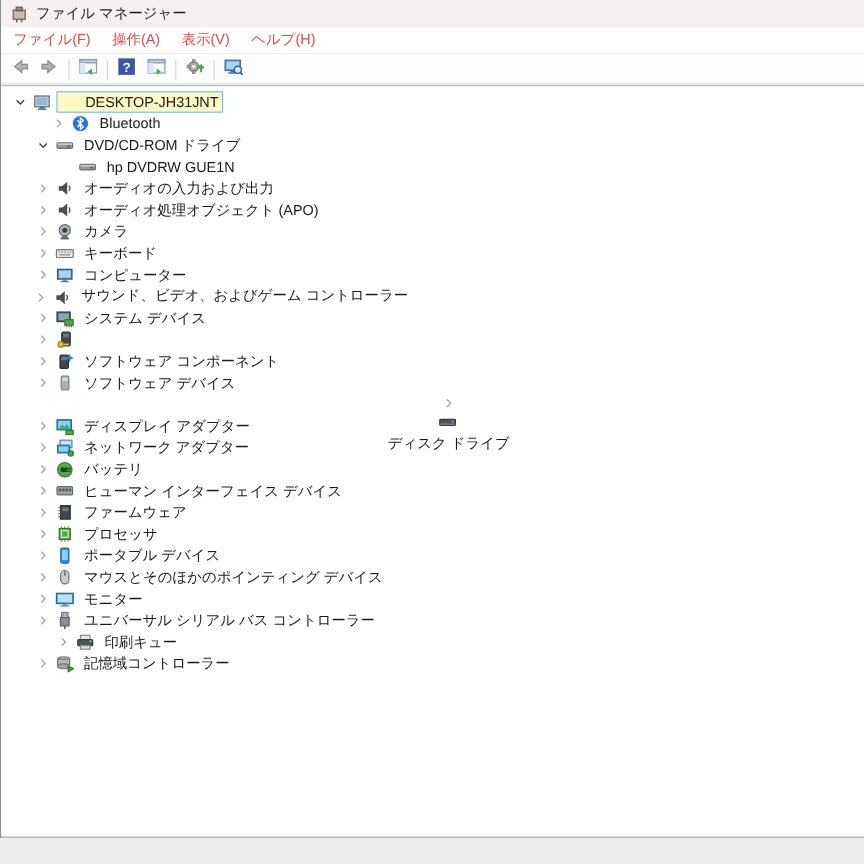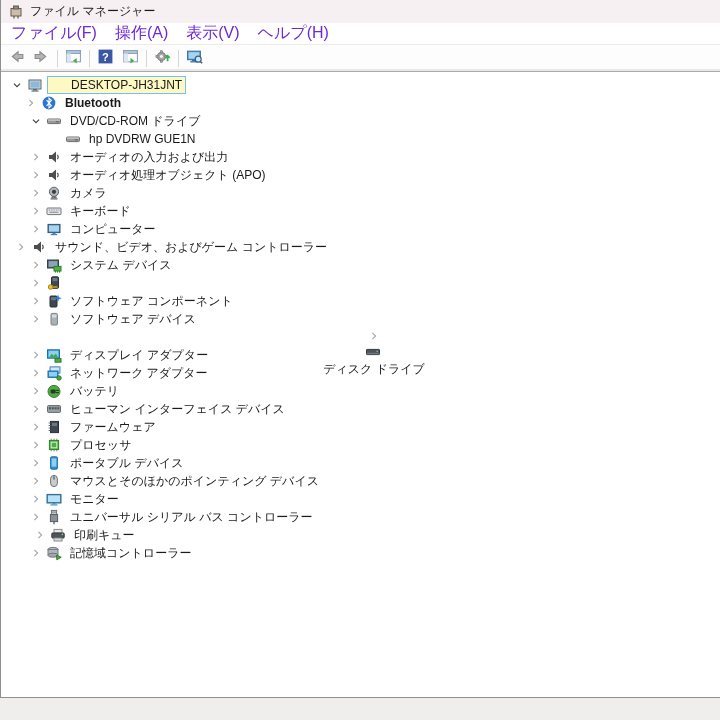--- a/index.html
+++ b/index.html
@@ -7,21 +7,21 @@
     font-family:"Liberation Sans","DejaVu Sans",sans-serif; }
   .window { position:absolute; top:0; left:0; width:720px; height:698px;
     background:#fff; border-left:1px solid #8f8f8f; border-bottom:1px solid #8f8f8f;
     display:flex; flex-direction:column; }
   .titlebar { height:23px; background:#f7f0f2; display:flex; align-items:center;
     padding-left:7px; flex:0 0 auto; }
   .titlebar .ticon { width:16px; height:16px; margin-right:6px; flex:0 0 auto; }
   .titlebar .ttext { font-size:12px; color:#1a1a1a; }
   .menubar { height:22px; background:#ffffff; display:flex; align-items:center;
     padding-left:1px; border-bottom:1px solid #ececec; flex:0 0 auto; }
-  .menu-item { font-size:16px; color:#6d28d9; padding:3px 9px; cursor:default; }
+  .menu-item { font-size:12px; color:#ef4444; padding:3px 9px; cursor:default; }
   .toolbar { height:27px; background:#fdfdfd; display:flex; align-items:center;
     padding-left:3px; border-bottom:1px solid #aaaaaa; box-shadow:inset 0 -2px 0 #e9e9e9;
     flex:0 0 auto; }
   .tb-btn { width:25px; height:22px; display:flex; align-items:center; justify-content:center; }
   .tb-btn svg { width:17px; height:17px; }
   .tb-sep { width:1px; height:17px; background:#d6d6d6; margin:0 3px; }
   .tree { flex:1 1 auto; overflow:hidden; padding-top:4px; background:#fff; }
   .tree-row { height:18px; display:flex; align-items:center; font-size:12px; color:#1a1a1a; }
   .chev { width:16px; height:16px; flex:0 0 auto; display:flex; align-items:center; justify-content:center; }
   .chev svg { width:14px; height:14px; }
@@ -118,21 +118,21 @@
           </svg>
         </span>
         <span class="nicon"><svg viewBox="0 0 16 16" xmlns="http://www.w3.org/2000/svg">
             <rect x="2" y="3" width="12" height="9" fill="#cfd8de" stroke="#5a6a74"></rect>
             <rect x="3.4" y="4.4" width="9.2" height="6.2" fill="#8fb8d8"></rect>
             <rect x="6" y="12" width="4" height="1.4" fill="#5a6a74"></rect>
             <rect x="4.5" y="13.4" width="7" height="1.2" fill="#5a6a74"></rect>
           </svg></span>
         <span class="tlabel selected">DESKTOP-JH31JNT</span>
       </div>
-      <div class="tree-row" style="padding-left: 22px; font-weight: bold;">
+      <div class="tree-row" style="padding-left: 40px;">
         <span class="chev">
           <svg viewBox="0 0 16 16" xmlns="http://www.w3.org/2000/svg">
             <path d="M6.2 4.4 L9.8 8 L6.2 11.6" stroke="#a6a6a6" fill="none" stroke-width="1.3"></path>
           </svg>
         </span>
         <span class="nicon"><svg viewBox="0 0 16 16" xmlns="http://www.w3.org/2000/svg">
             <circle cx="8" cy="8" r="6.4" fill="#2a76d2"></circle>
             <path d="M5.6 5.2 L10.4 10.8 L8 12.8 V3.2 L10.4 5.2 L5.6 10.8" stroke="#ffffff" fill="none" stroke-width="1.1"></path>
           </svg></span>
         <span class="tlabel">Bluetooth</span>
@@ -223,21 +223,21 @@
           </svg>
         </span>
         <span class="nicon"><svg viewBox="0 0 16 16" xmlns="http://www.w3.org/2000/svg">
             <rect x="2" y="3.4" width="12" height="8.2" fill="#4a7fae" stroke="#33566e"></rect>
             <rect x="3" y="4.4" width="10" height="6.2" fill="#a8d4f0"></rect>
             <rect x="6.5" y="11.6" width="3" height="1.4" fill="#4a7fae"></rect>
             <rect x="4.8" y="13" width="6.4" height="1.2" fill="#4a7fae"></rect>
           </svg></span>
         <span class="tlabel">コンピューター</span>
       </div>
-      <div class="tree-row" style="padding-left: 12px;">
+      <div class="tree-row" style="padding-left: 25px; align-items: flex-end;">
         <span class="chev">
           <svg viewBox="0 0 16 16" xmlns="http://www.w3.org/2000/svg">
             <path d="M6.2 4.4 L9.8 8 L6.2 11.6" stroke="#a6a6a6" fill="none" stroke-width="1.3"></path>
           </svg>
         </span>
         <span class="nicon"><svg viewBox="0 0 16 16" xmlns="http://www.w3.org/2000/svg">
             <path d="M3 6 H6 L10 2.5 V13.5 L6 10 H3 Z" fill="#4d4d4d"></path>
             <path d="M11.3 5.8 Q13.2 8 11.3 10.2" stroke="#4d4d4d" fill="none" stroke-width="1.1"></path>
           </svg></span>
         <span class="tlabel">サウンド、ビデオ、およびゲーム コントローラー</span>
@@ -456,21 +456,21 @@
         </span>
         <span class="nicon"><svg viewBox="0 0 16 16" xmlns="http://www.w3.org/2000/svg">
             <rect x="5.4" y="1.4" width="5.2" height="4.2" fill="#c8ccd0" stroke="#6a7278"></rect>
             <rect x="6.5" y="2.4" width="1" height="1.6" fill="#6a7278"></rect>
             <rect x="8.5" y="2.4" width="1" height="1.6" fill="#6a7278"></rect>
             <rect x="4.4" y="5.6" width="7.2" height="7" fill="#8a9298" stroke="#565e64"></rect>
             <line x1="8" y1="12.6" x2="8" y2="15.2" stroke="#565e64" stroke-width="1.3"></line>
           </svg></span>
         <span class="tlabel">ユニバーサル シリアル バス コントローラー</span>
       </div>
-      <div class="tree-row" style="padding-left: 31px;">
+      <div class="tree-row" style="padding-left: 44px;">
         <span class="chev">
           <svg viewBox="0 0 16 16" xmlns="http://www.w3.org/2000/svg">
             <path d="M6.2 4.4 L9.8 8 L6.2 11.6" stroke="#a6a6a6" fill="none" stroke-width="1.3"></path>
           </svg>
         </span>
         <span class="nicon"><svg viewBox="0 0 16 16" xmlns="http://www.w3.org/2000/svg">
             <rect x="4" y="2.4" width="8" height="3.6" fill="#e8e8e8" stroke="#85898d"></rect>
             <rect x="1.8" y="6" width="12.4" height="5" rx="0.8" fill="#4d555c" stroke="#33393f"></rect>
             <circle cx="12.4" cy="7.4" r="0.8" fill="#9fdf4f"></circle>
             <rect x="4" y="11" width="8" height="3" fill="#dcdcdc" stroke="#85898d"></rect>

